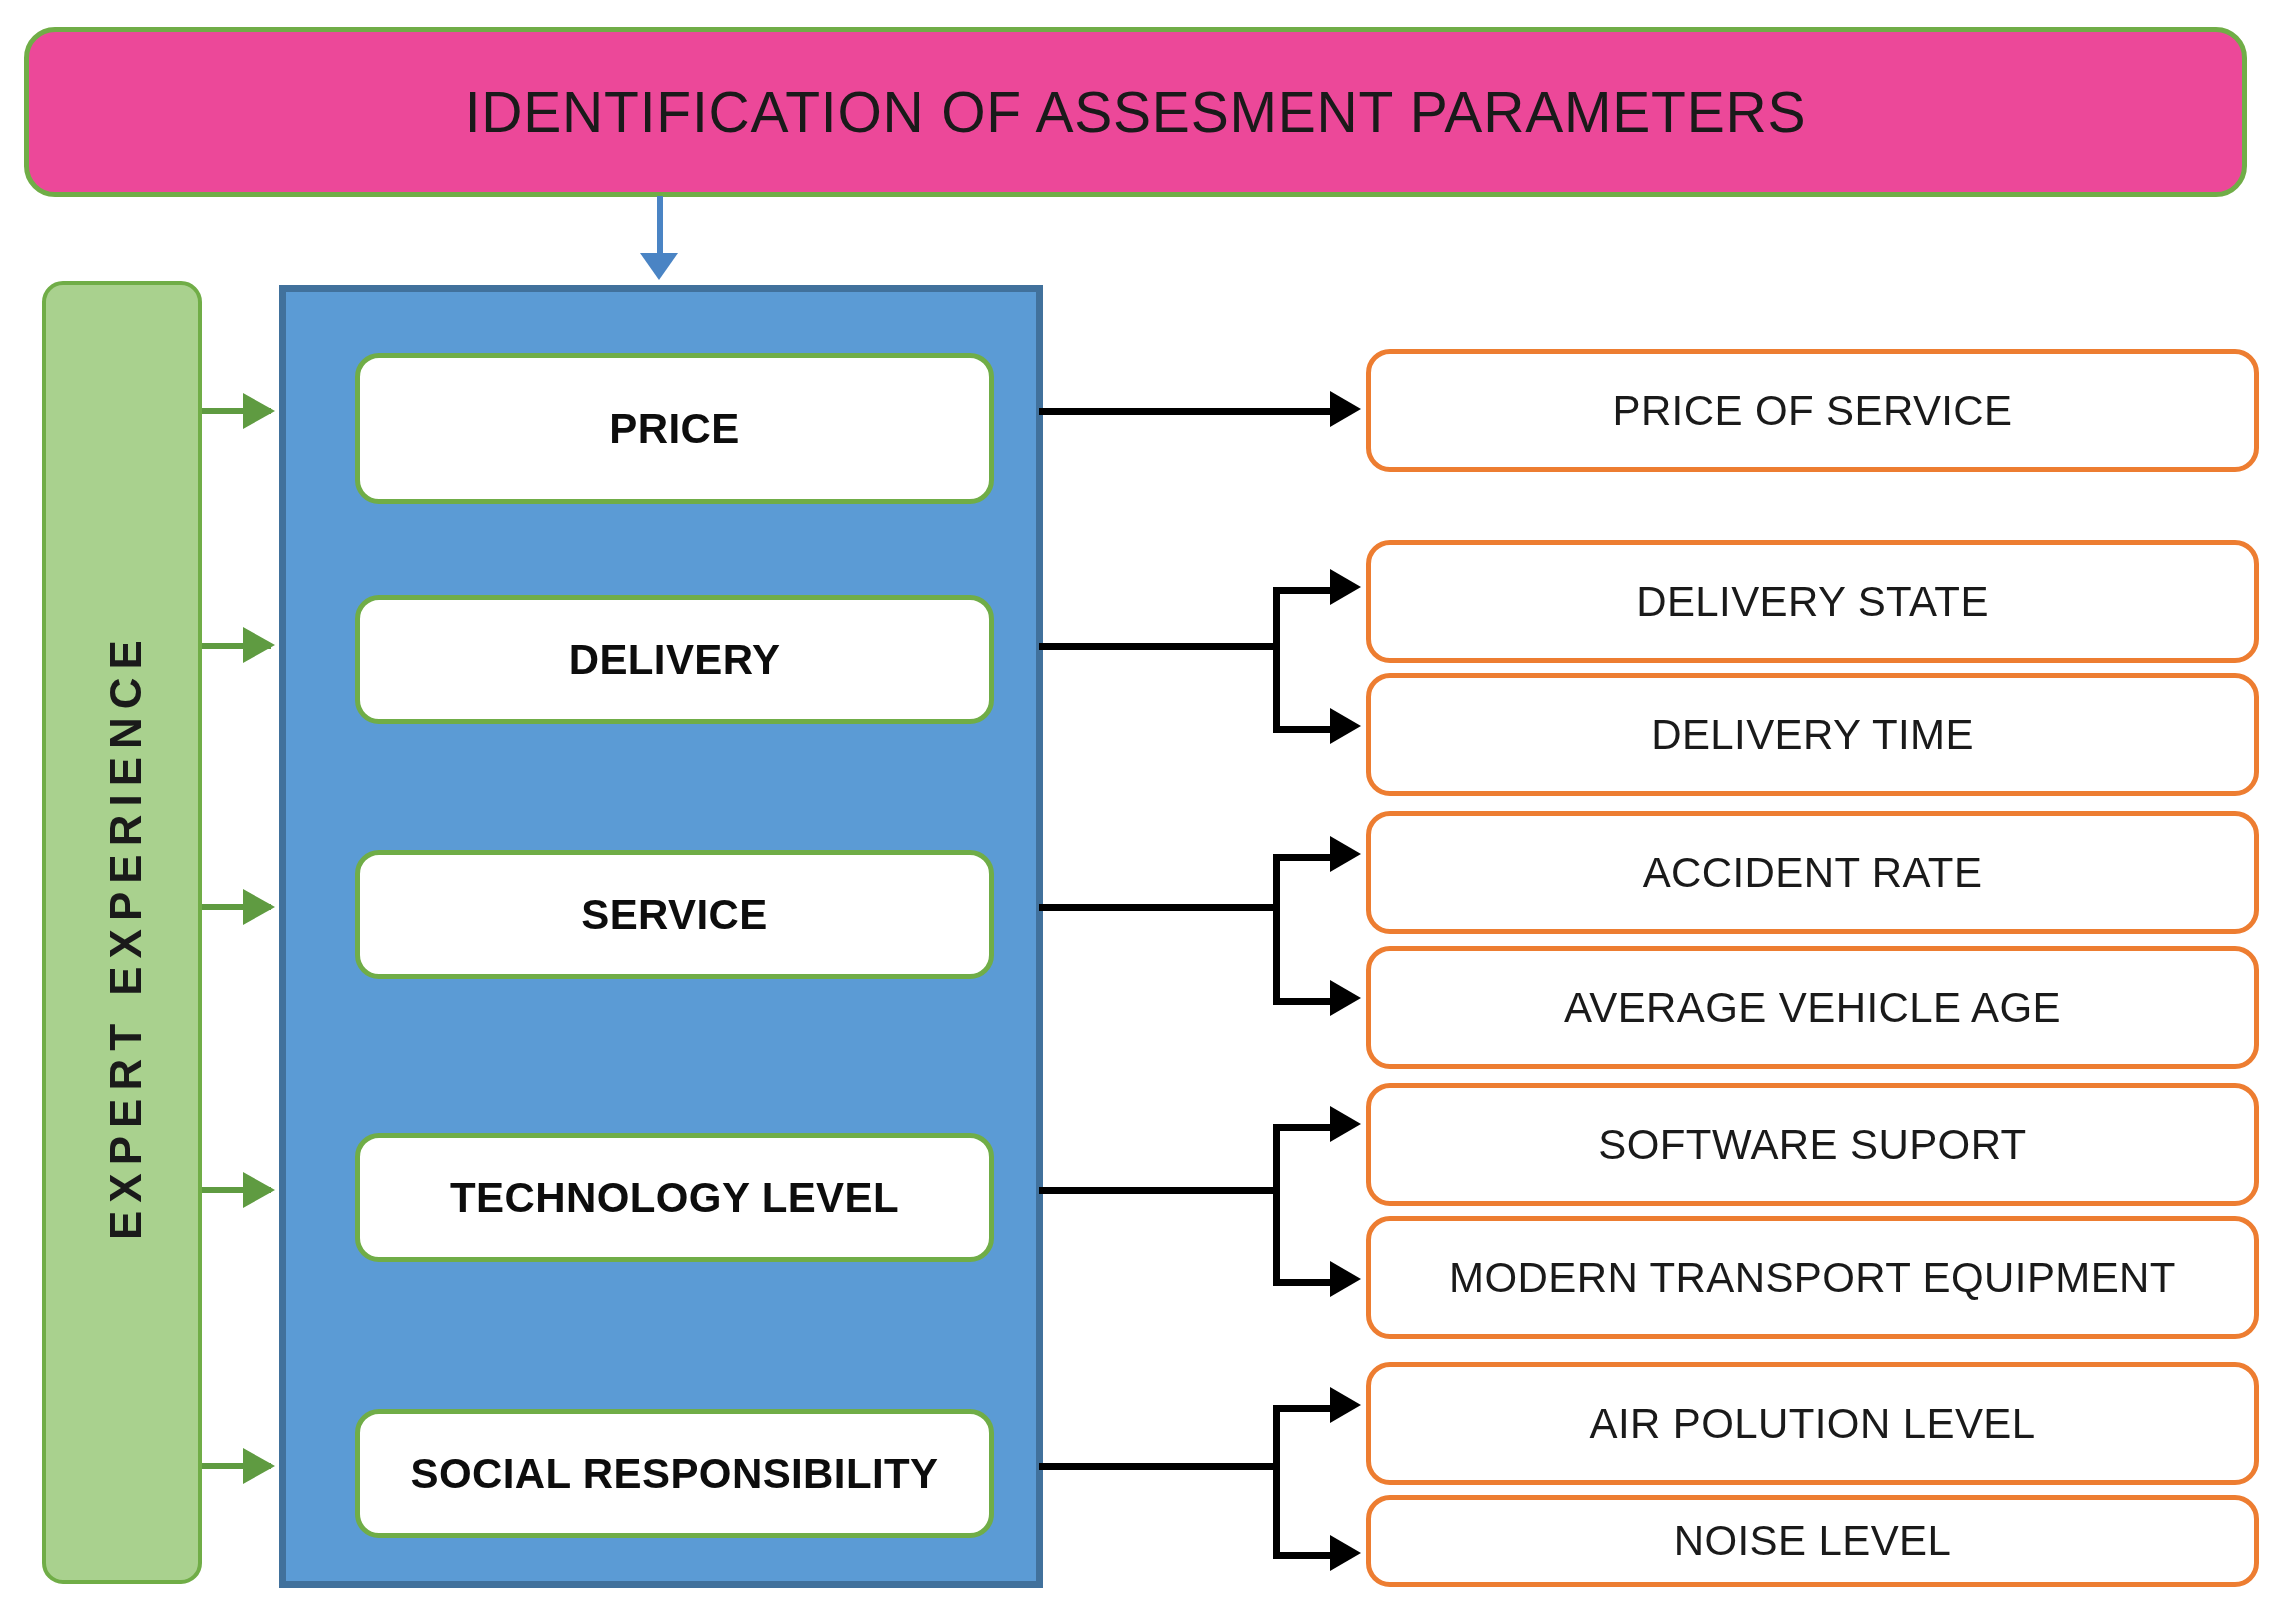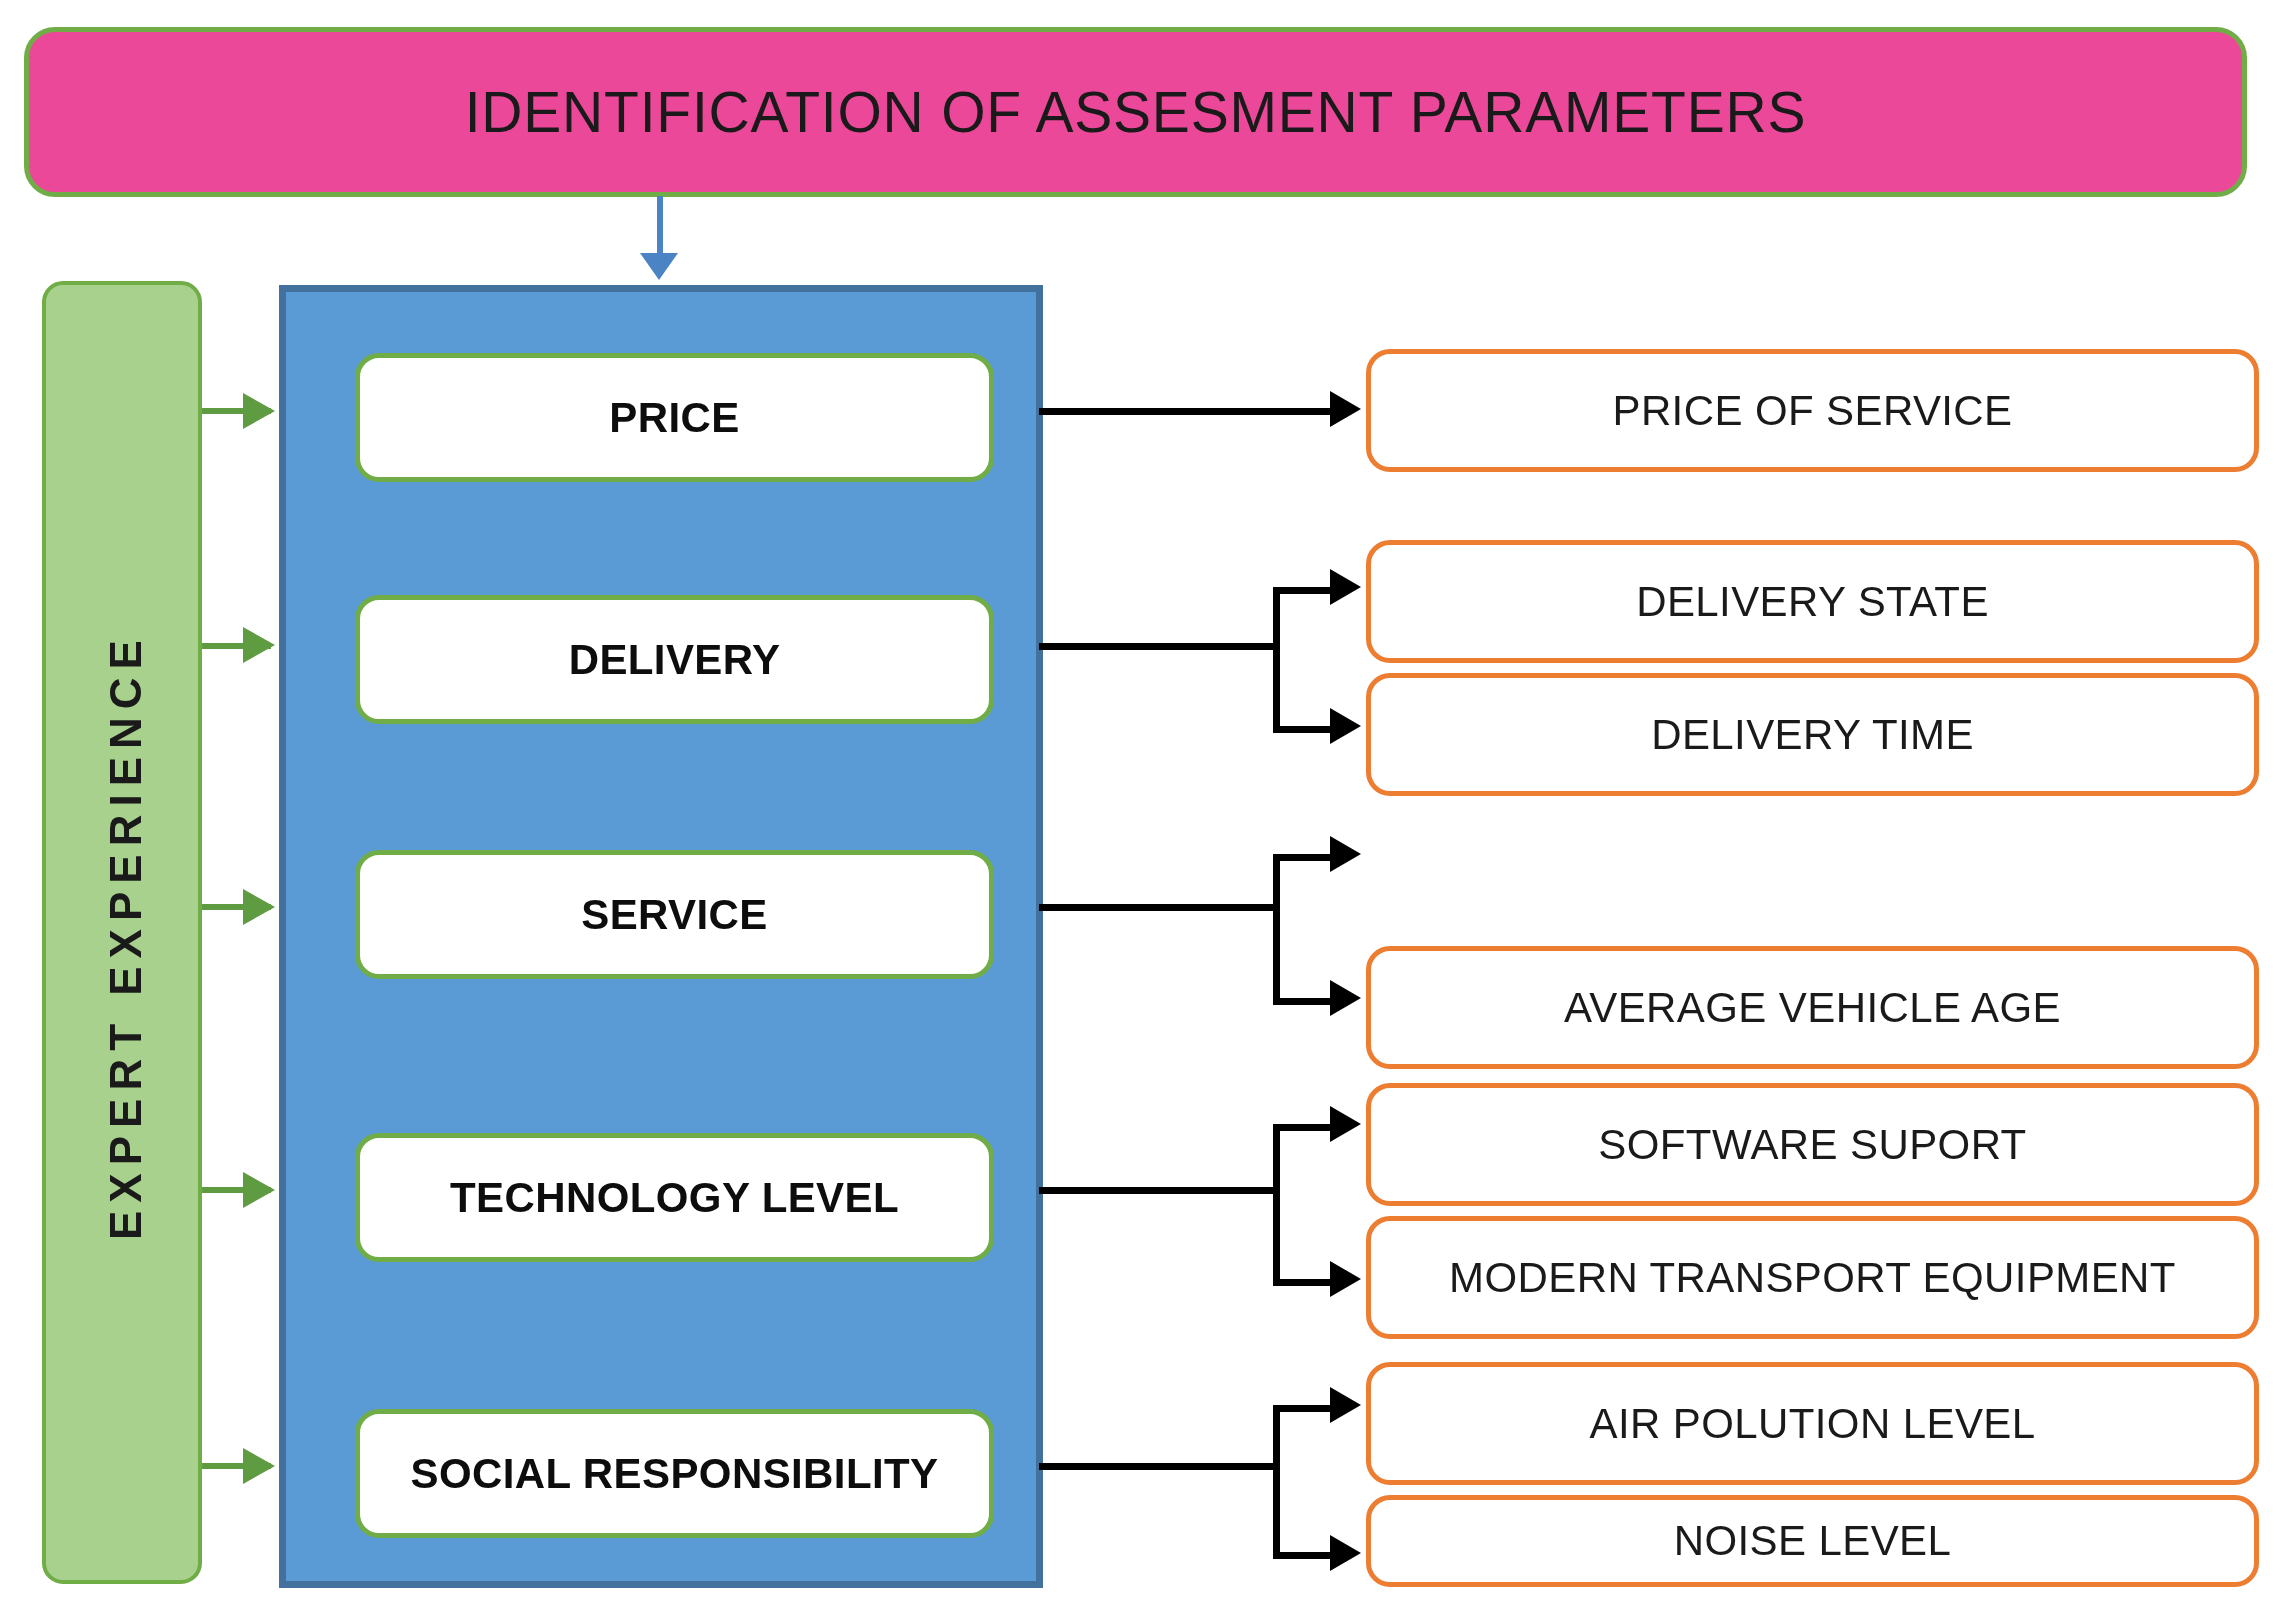--- a/index.html
+++ b/index.html
@@ -197,21 +197,21 @@
   <div class="green-line" style="left:202px; top:904px; width:69px;"></div>
   <div class="green-head" style="left:243px; top:889px;"></div>
 
   <div class="green-line" style="left:202px; top:1187px; width:69px;"></div>
   <div class="green-head" style="left:243px; top:1172px;"></div>
 
   <div class="green-line" style="left:202px; top:1463px; width:69px;"></div>
   <div class="green-head" style="left:243px; top:1448px;"></div>
 
   <div id="blue-panel">
-    <div class="criterion-box" style="top:61px; height:129px;">
+    <div class="criterion-box" style="top:61px; height:151px;">
       <span class="criterion-label">PRICE</span>
     </div>
     <div class="criterion-box" style="top:303px; height:129px;">
       <span class="criterion-label">DELIVERY</span>
     </div>
     <div class="criterion-box" style="top:558px; height:129px;">
       <span class="criterion-label">SERVICE</span>
     </div>
     <div class="criterion-box" style="top:841px; height:129px;text-align:right;">
       <span class="criterion-label">TECHNOLOGY LEVEL</span>
@@ -222,20 +222,23 @@
   </div>
 
   <div class="sub-box" style="top:349px; height:123px;">
     <span class="sub-label">PRICE OF SERVICE</span>
   </div>
   <div class="sub-box" style="top:540px; height:123px;">
     <span class="sub-label">DELIVERY STATE</span>
   </div>
   <div class="sub-box" style="top:673px; height:123px;">
     <span class="sub-label">DELIVERY TIME</span>
+  </div>
+  <div class="sub-box" style="top:811px; height:123px;">
+    <span class="sub-label">ACCIDENT RATE</span>
   </div>
   <div class="sub-box" style="top:946px; height:123px;">
     <span class="sub-label">AVERAGE VEHICLE AGE</span>
   </div>
   <div class="sub-box" style="top:1083px; height:123px;">
     <span class="sub-label">SOFTWARE SUPORT</span>
   </div>
   <div class="sub-box" style="top:1216px; height:123px;">
     <span class="sub-label">MODERN TRANSPORT EQUIPMENT</span>
   </div>

